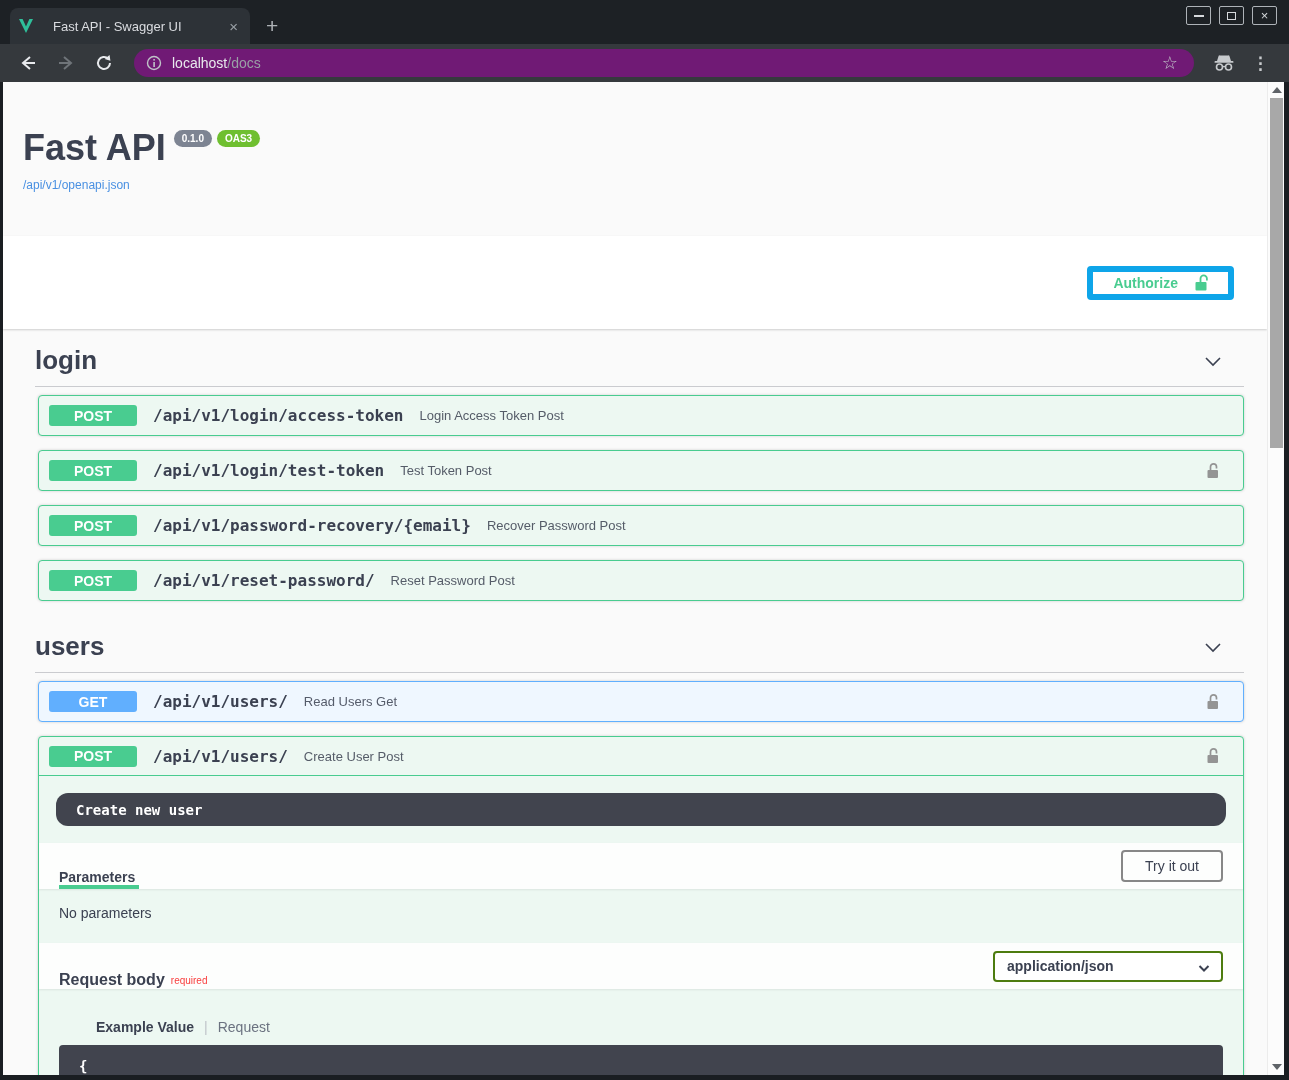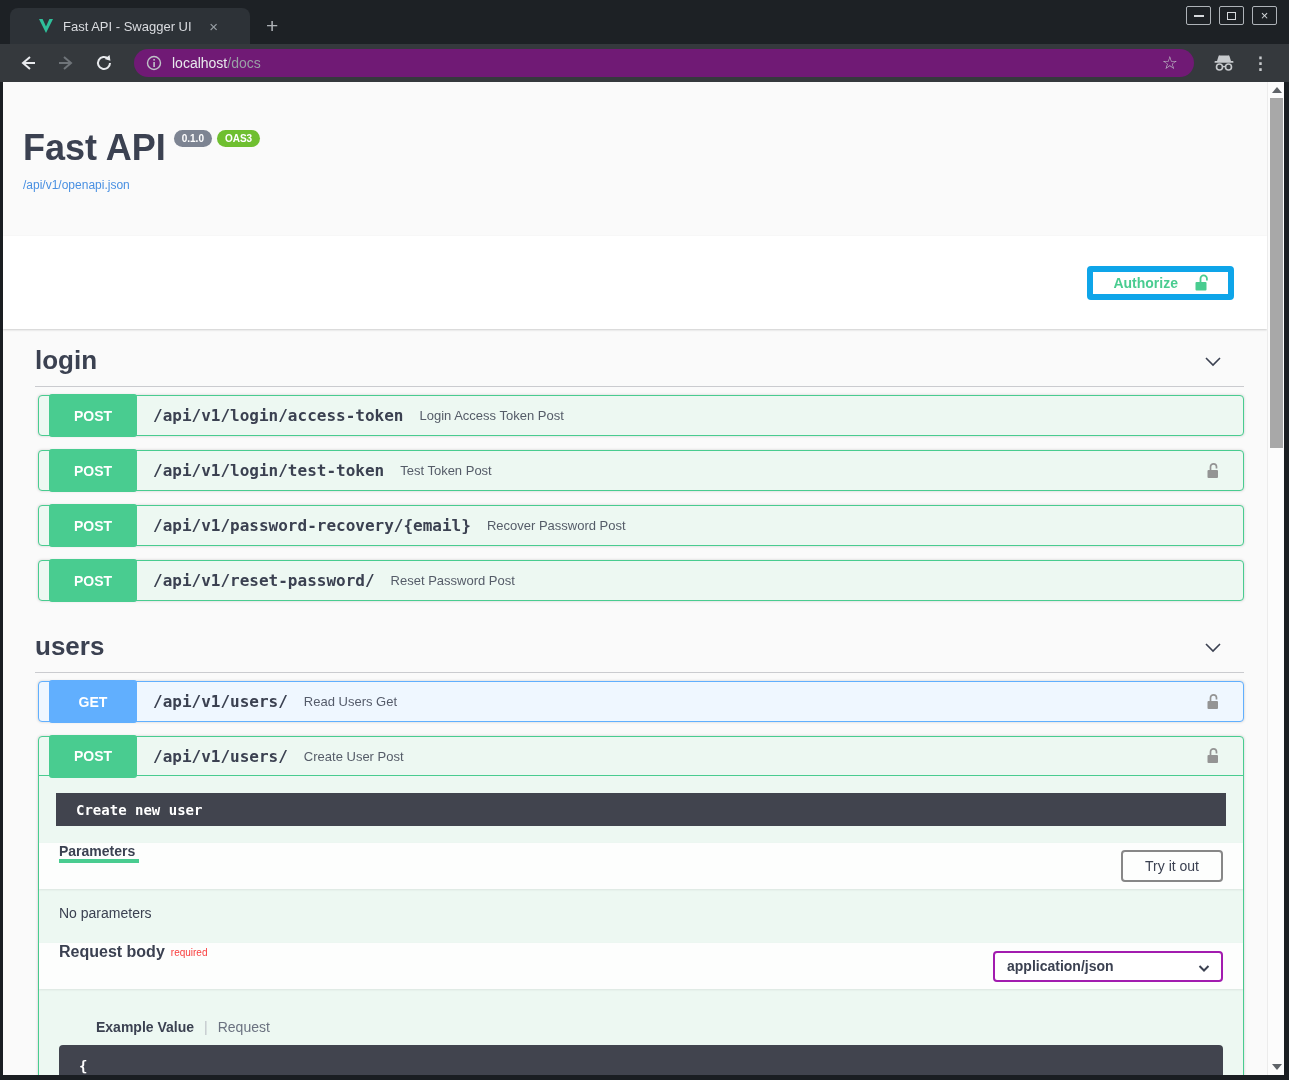--- a/index.html
+++ b/index.html
@@ -4,21 +4,21 @@
 <style>
   * { box-sizing: border-box; margin: 0; padding: 0; }
   html,body { width:1289px; height:1080px; overflow:hidden; }
   body { font-family:"Liberation Sans",sans-serif; background:#1a1e22; }
 
   .window { position:relative; width:1289px; height:1080px; background:#1a1e22; }
 
   
   .titlebar { height:44px; background:#1d2125; position:relative; display:flex; align-items:flex-end; }
   .tab { margin-left:10px; width:240px; height:36px; background:#2d3237; border-radius:8px 8px 0 0;
-         display:flex; align-items:center; gap:9px; padding:0 28px; }
+         display:flex; align-items:center; gap:19px; padding:0 8px; }
   .favicon { width:16px; height:16px; flex:0 0 16px; }
   .tab-title { flex:1; color:#dadce0; font-size:13px; white-space:nowrap; overflow:hidden; }
   .tab-close { color:#9aa0a6; font-size:15px; line-height:1; padding:2px 4px; border-radius:3px; }
   .newtab { color:#aeb2b6; font-size:21px; margin:0 0 8px 16px; line-height:1; }
   .wincontrols { position:absolute; top:6px; right:12px; display:flex; gap:8px; }
   .winbtn { width:25px; height:19px; border:1px solid #aeb3b8; border-radius:2px; color:#d6d9dc;
             display:flex; align-items:center; justify-content:center; font-size:13px; line-height:1; }
   .winbtn .sq { width:9px; height:8px; border:1px solid #d6d9dc; }
   .winbtn .bar { width:10px; height:0; border-top:2px solid #d6d9dc; }
 
@@ -61,44 +61,44 @@
                   padding:16px 0 10px; border-bottom:1px solid rgba(59,65,81,.25); }
   .section-title { font-size:26px; font-weight:700; color:#3b4151; }
   .chev { margin-right:20px; }
 
   .ops { padding-top:8px; }
   .opblock { margin:0 0 14px 3px; border-radius:4px; box-shadow:0 0 3px rgba(0,0,0,.18); }
   .opblock.post { background:#edf8f2; border:1px solid #49cc90; }
   .opblock.get  { background:#eff7ff; border:1px solid #61affe; }
   .op-summary { height:39px; display:flex; align-items:center; gap:16px; padding:0 10px; }
   .opblock.open > .op-summary { border-bottom:1px solid #49cc90; }
-  .method-badge { width:88px; height:43px; border-radius:3px; display:flex; align-items:center; justify-content:center;
+  .method-badge { width:88px; height:21px; border-radius:3px; display:flex; align-items:center; justify-content:center;
                   color:#fff; font-size:14px; font-weight:700; }
   .opblock.post .method-badge { background:#49cc90; }
   .opblock.get  .method-badge { background:#61affe; }
   .op-path { font-family:"DejaVu Sans Mono",monospace; font-size:16px; font-weight:700; color:#3b4151; }
   .op-summ { font-size:13px; color:#3b4151; opacity:.85; }
   .row-lock { margin-left:auto; margin-right:10px; display:flex; }
 
   
   .op-body { }
   .op-desc { padding:17px; }
-  .desc-bar { height:33px; background:#41444e; border-radius:0; display:flex; align-items:center; padding:5px 20px;
+  .desc-bar { height:33px; background:#41444e; border-radius:12px; display:flex; align-items:center; padding:5px 20px;
               color:#fff; font-family:"DejaVu Sans Mono",monospace; font-size:14px; font-weight:700; }
   .sec-header { min-height:46px; background:rgba(255,255,255,.85); box-shadow:0 1px 2px rgba(0,0,0,.08);
-                display:flex; align-items:flex-start; justify-content:space-between; padding:0 20px; }
+                display:flex; align-items:flex-end; justify-content:space-between; padding:0 20px; }
   .param-tab { display:flex; align-items:center; font-size:14px; font-weight:700; color:#3b4151;
                border-bottom:4px solid #49cc90; padding:0 4px 0 0; }
   .try-btn { align-self:center; border:2px solid #878787; border-radius:4px; background:transparent;
              padding:6px 22px; font-size:14px; color:#3b4151; font-family:"Liberation Sans",sans-serif; }
   .no-params { padding:16px 20px 22px; font-size:14px; color:#3b4151; }
   .reqbody-left { display:flex; align-items:center; }
   .reqbody-label { font-size:16px; font-weight:700; color:#3b4151; }
   .required { color:#f93e3e; font-size:10px; vertical-align:7px; margin-left:6px; }
-  .media-select { position:relative; align-self:center; width:230px; height:31px; border:2px solid #a21caf;
+  .media-select { position:relative; align-self:center; width:230px; height:31px; border:2px solid #4d7c0f;
                   border-radius:4px; background:#fff; display:flex; align-items:center; padding:0 34px 0 12px;
                   font-size:14px; font-weight:700; color:#3b4151; }
   .media-select .msel-chev { position:absolute; right:10px; top:8px; }
   .example-area { padding:30px 20px 0; }
   .model-tabs { font-size:14px; margin-bottom:10px; display:flex; align-items:center; gap:10px;margin-left:37px; }
   .tab-example { font-weight:700; color:#3b4151; }
   .tab-sep { color:#bfc3c9; }
   .tab-schema { color:#6b7280; }
   .codeblock { background:#41444e; border-radius:4px; padding:13px 20px 60px;
                color:#fff; font-family:"DejaVu Sans Mono",monospace; font-size:14px; font-weight:700; }

